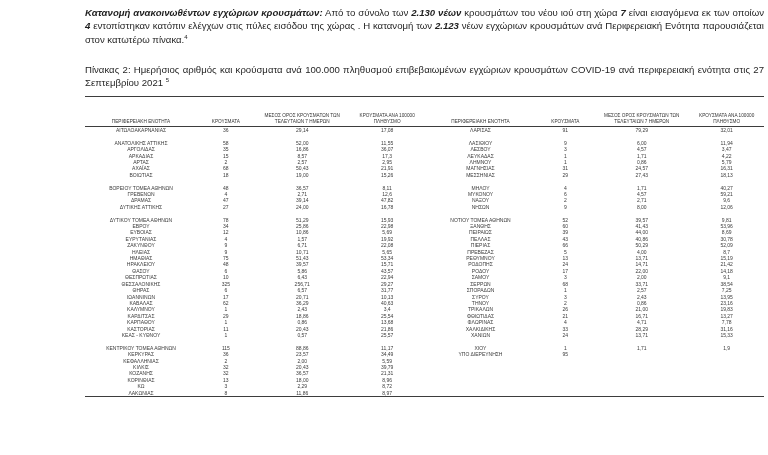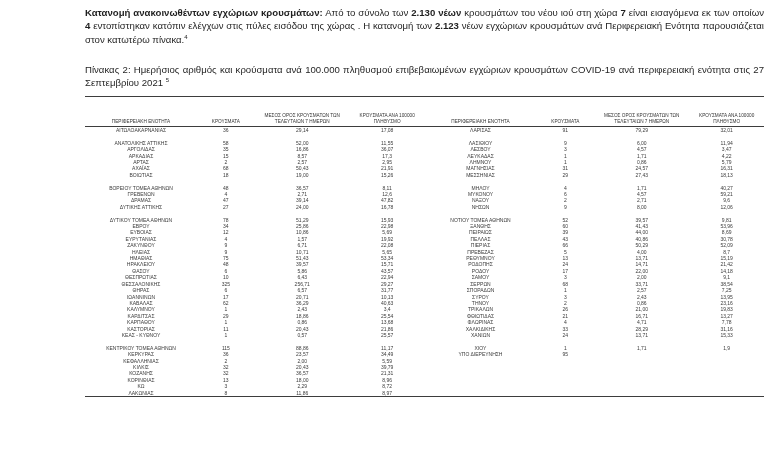--- a/index.html
+++ b/index.html
@@ -6,21 +6,21 @@
   .page {
     position:relative; width:768px; height:455px; background:#ffffff;
     font-family:"Liberation Sans", sans-serif; color:#1c1c1c; overflow:hidden;
   }
   .para {
     position:absolute; left:85px; width:679px; margin:0;
     font-size:9.6px; line-height:13.4px; text-align:justify; color:#1f1f1f;
   }
   #p1 { top:6px; }
   #p2 { top:63px; }
-  .para .b { font-weight:bold; }
+  .para .b { font-weight:bold;font-style:italic; }
   .para sup { font-size:6px; line-height:0; vertical-align:super; }
 
   .tablewrap {
     position:absolute; left:85px; top:96px; width:679px;
     border-top:1px solid #3d3d3d; border-bottom:1px solid #3d3d3d;
     display:flex; align-items:flex-start;
   }
   table.half { border-collapse:collapse; width:50%; table-layout:fixed; }
   table.half th {
     font-weight:normal; font-size:4.7px; line-height:5.4px; color:#333;

